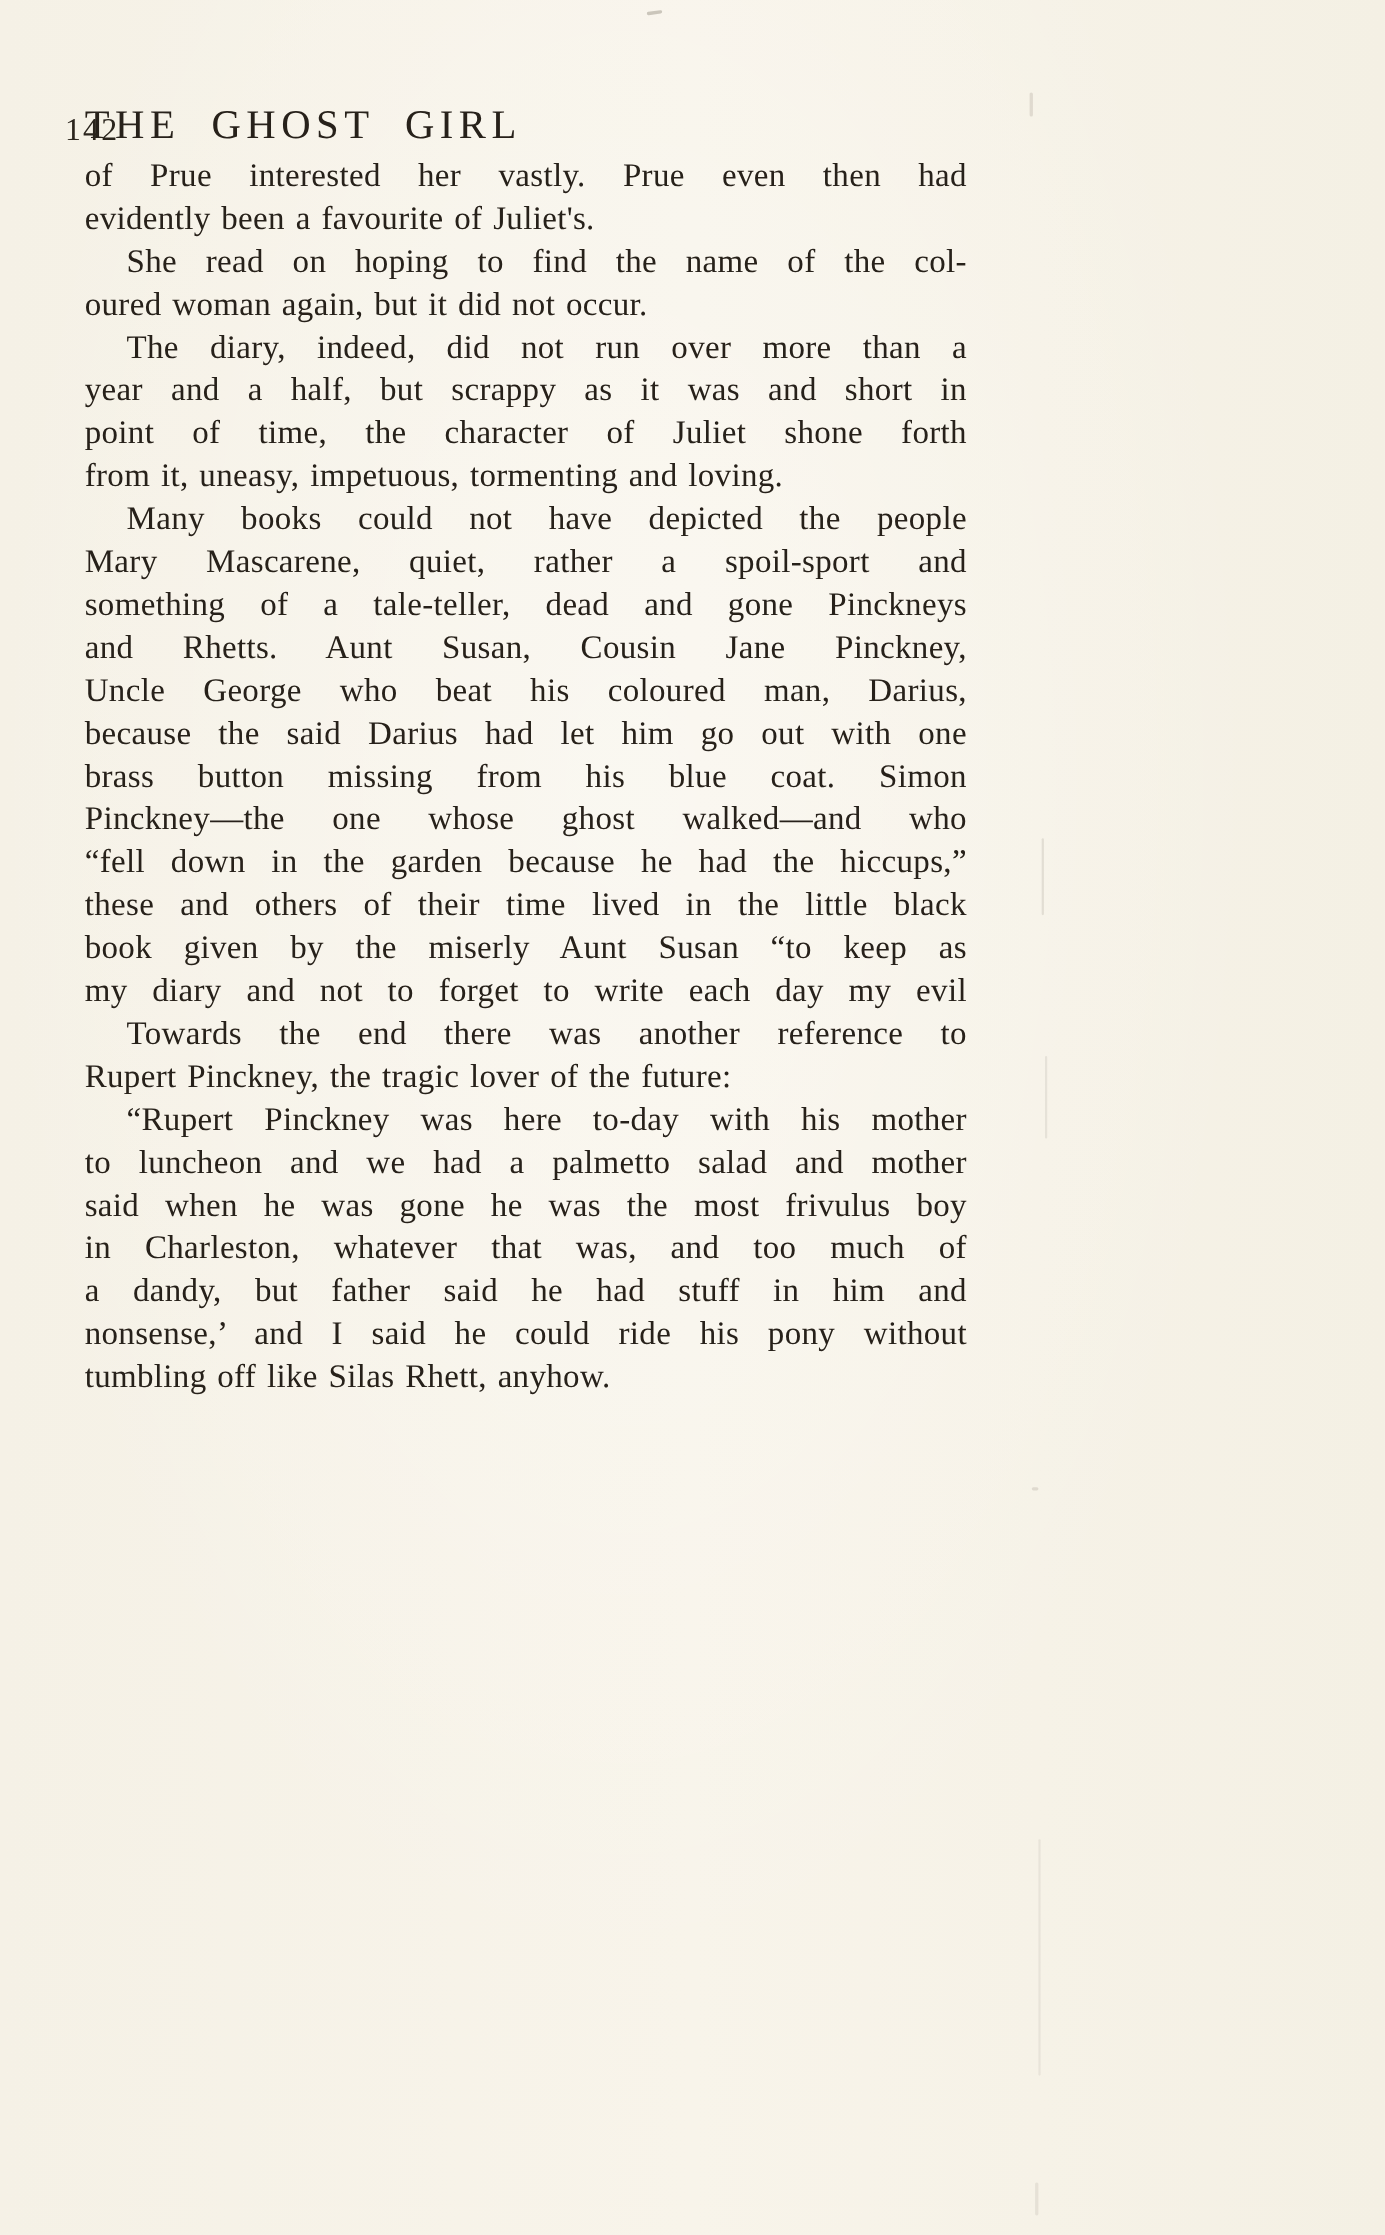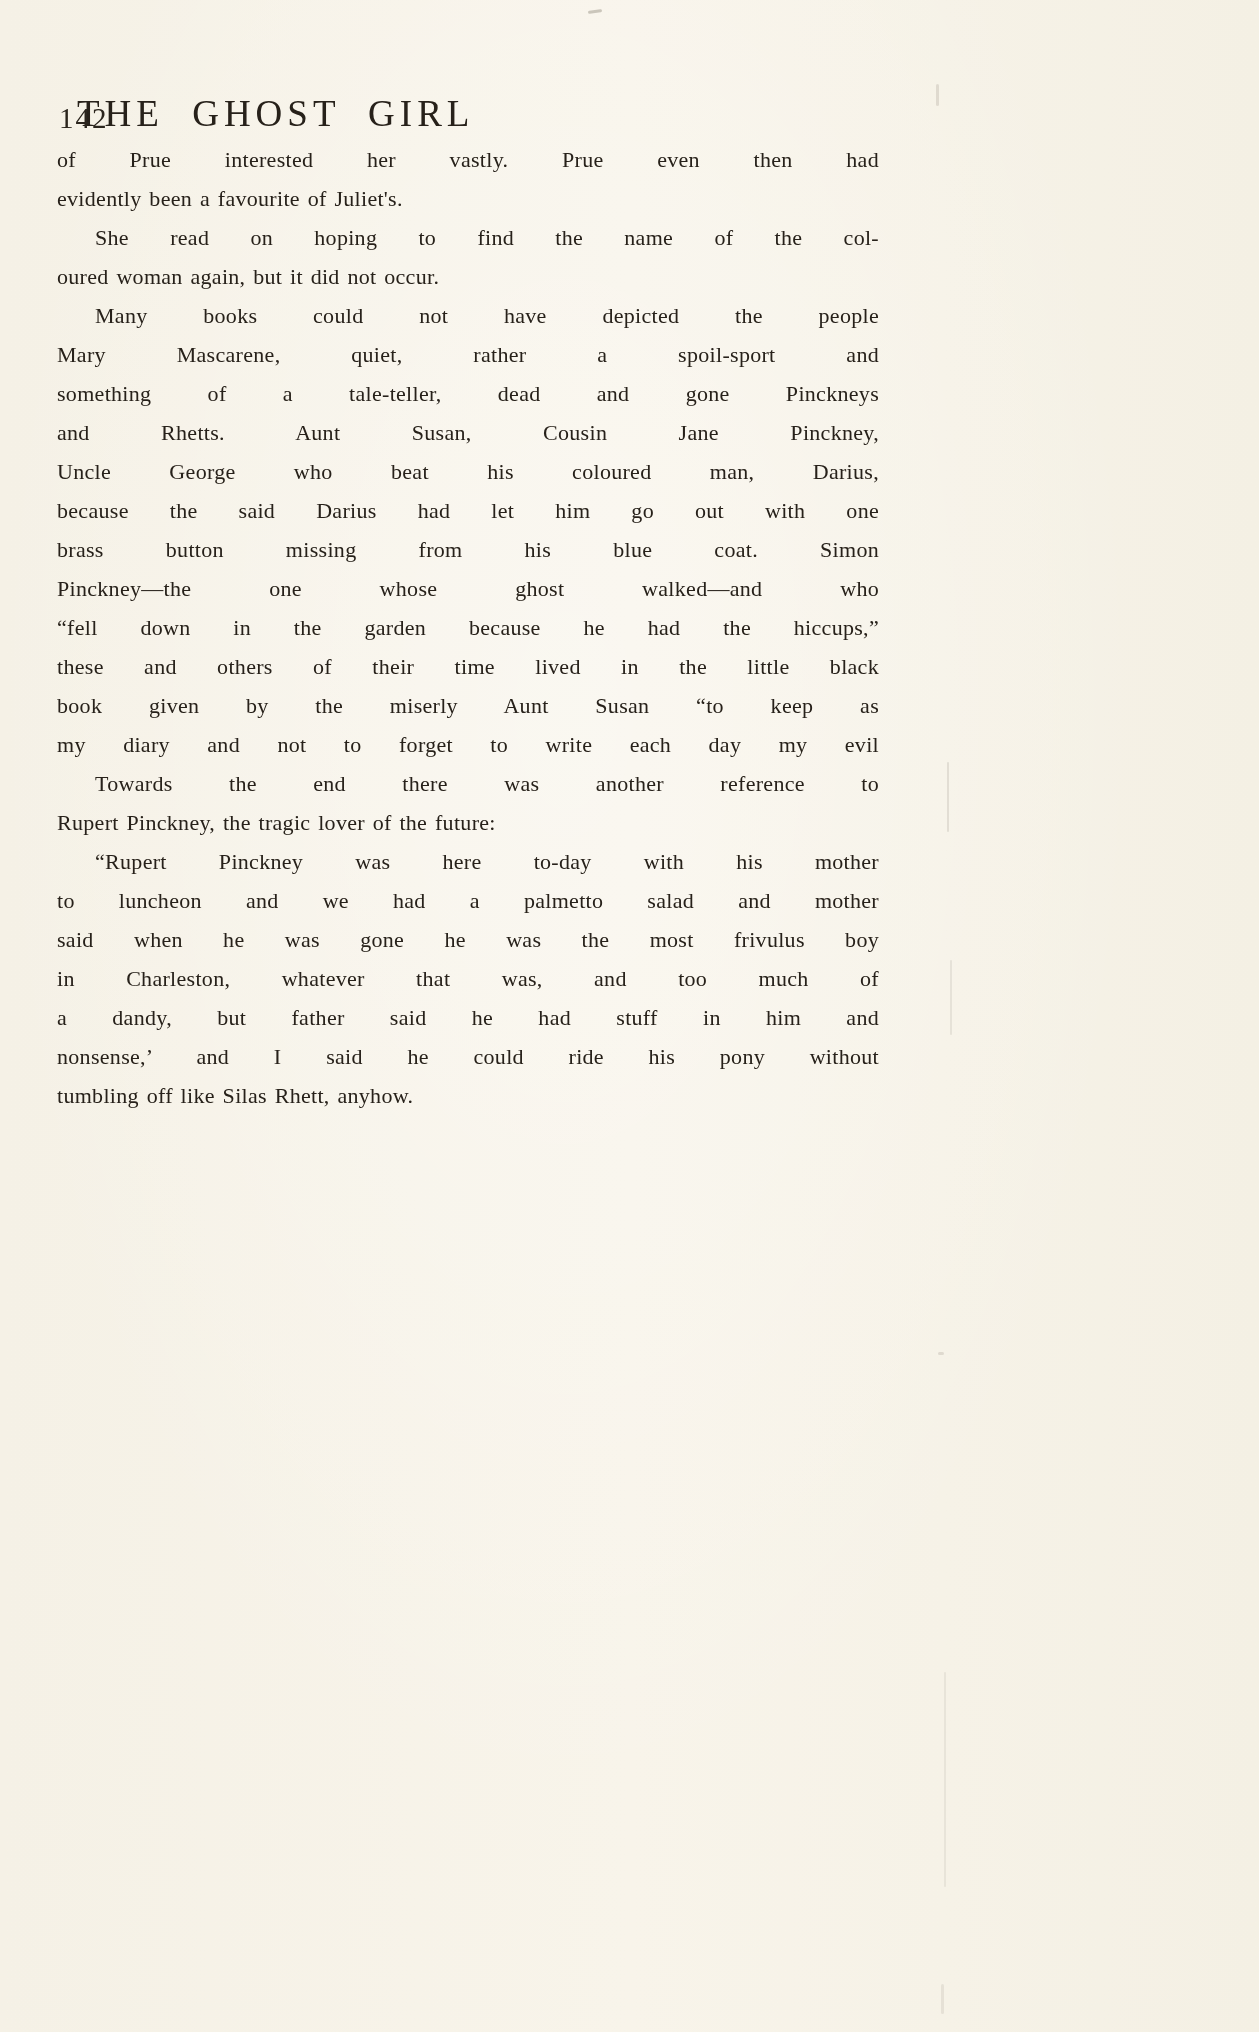--- a/index.html
+++ b/index.html
@@ -40,27 +40,28 @@
   .running-title {
     font-size: 37px;
     letter-spacing: 5px;
     word-spacing: 14px;
     color: #27211a;
     padding-left: 20px;
   }
   .body-text { }
   .para { margin: 0; }
   .line {
-    font-size: 22px;
+    font-size: 30px;
     line-height: 39px;
     text-align: justify;
     text-align-last: justify;
     letter-spacing: 0.3px;
     word-spacing: 2px;
     white-space: normal;
+    margin-left: 20px;
   }
   .line.last { text-align-last: left; }
   .line.indent { text-indent: 38px; }
 
   
   .artifact {
     position: absolute;
     background: rgba(95, 88, 74, 0.30);
     border-radius: 2px;
   }
@@ -82,20 +83,26 @@
       <div class="running-title">THE GHOST GIRL</div>
     </div>
     <div class="body-text">
         <div class="para">
           <div class="line">of Prue interested her vastly. Prue even then had</div>
           <div class="line last">evidently been a favourite of Juliet's.</div>
         </div>
         <div class="para">
           <div class="line indent">She read on hoping to find the name of the col-</div>
           <div class="line last">oured woman again, but it did not occur.</div>
+        </div>
+        <div class="para">
+          <div class="line indent">The diary, indeed, did not run over more than a</div>
+          <div class="line">year and a half, but scrappy as it was and short in</div>
+          <div class="line">point of time, the character of Juliet shone forth</div>
+          <div class="line last">from it, uneasy, impetuous, tormenting and loving.</div>
         </div>
         <div class="para">
           <div class="line indent">Many books could not have depicted the people</div>
           <div class="line">Mary Mascarene, quiet, rather a spoil-sport and</div>
           <div class="line">something of a tale-teller, dead and gone Pinckneys</div>
           <div class="line">and Rhetts. Aunt Susan, Cousin Jane Pinckney,</div>
           <div class="line">Uncle George who beat his coloured man, Darius,</div>
           <div class="line">because the said Darius had let him go out with one</div>
           <div class="line">brass button missing from his blue coat. Simon</div>
           <div class="line">Pinckney—the one whose ghost walked—and who</div>

